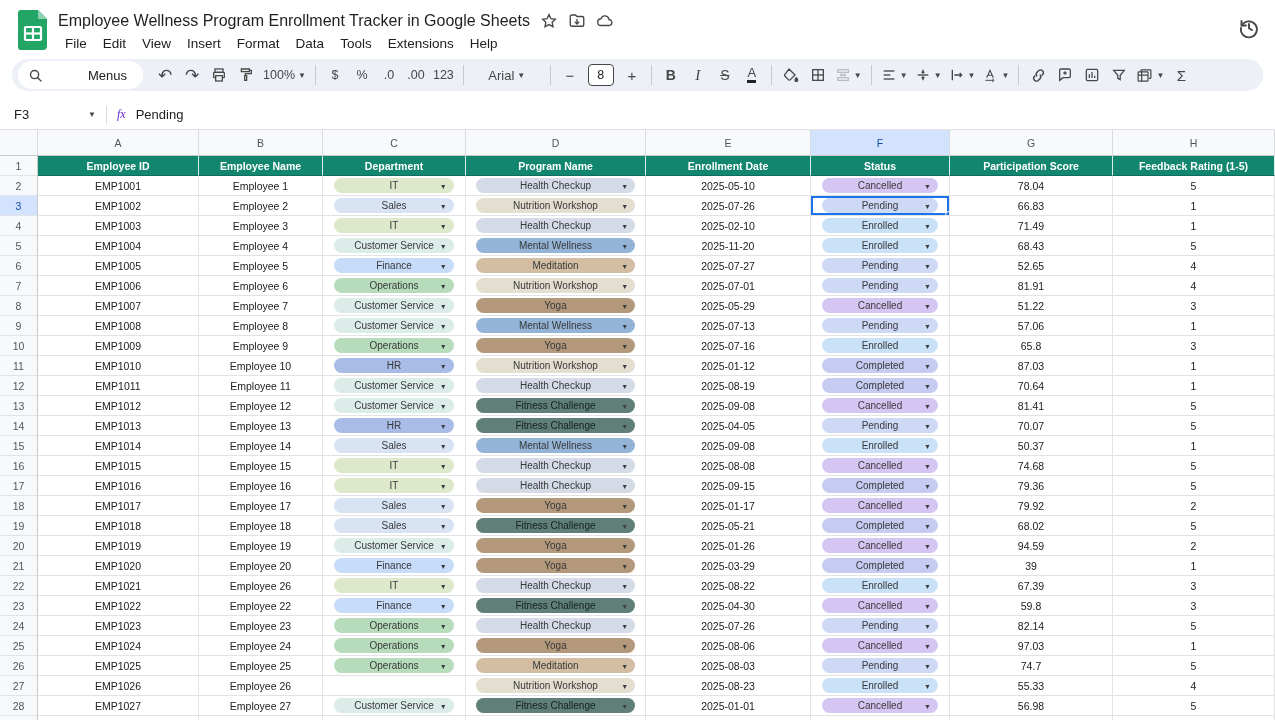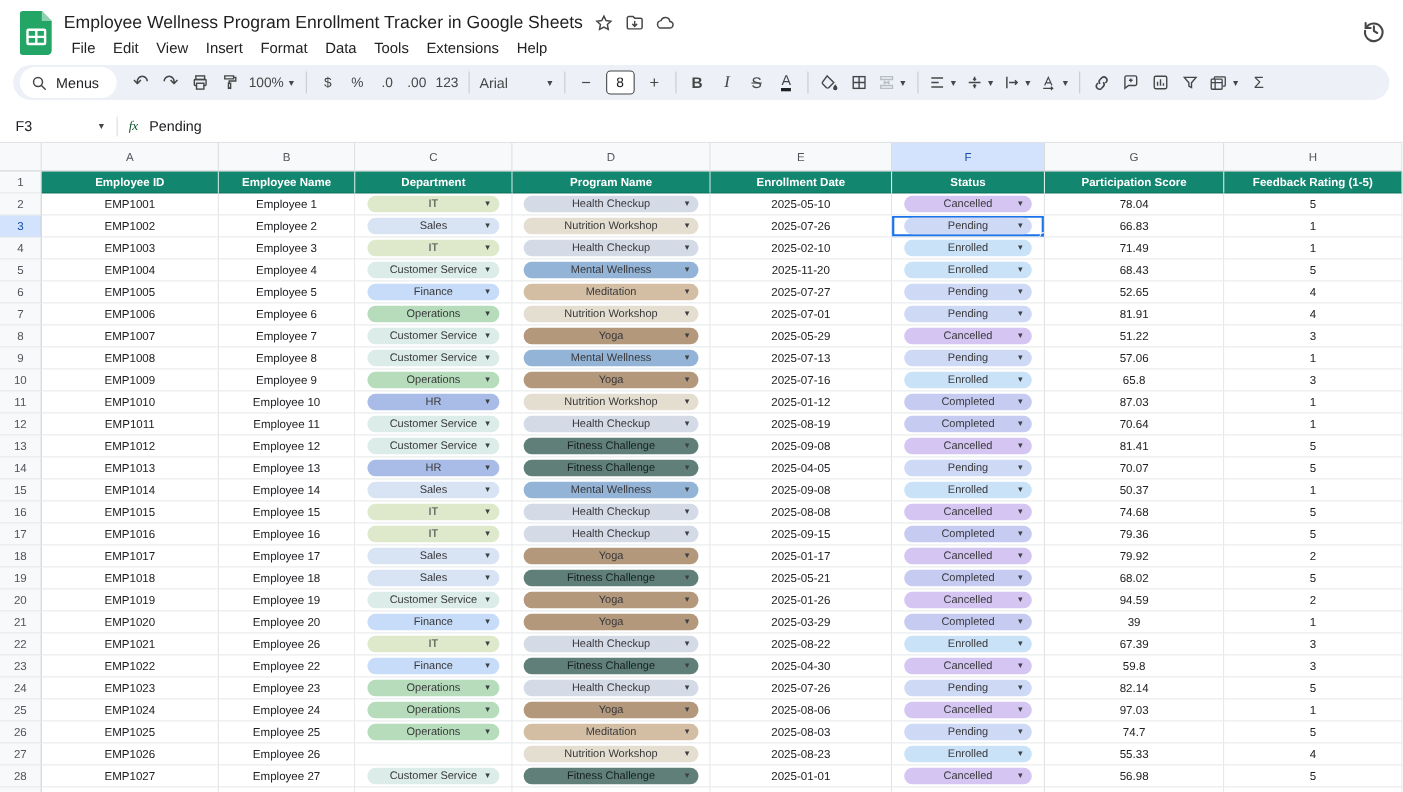--- a/index.html
+++ b/index.html
@@ -22,33 +22,33 @@
   .toolbar-wrap { height:44px; padding:3px 12px 9px 12px; }
   .toolbar { height:32px; background:#edf0f7; border-radius:18px; display:flex; align-items:center;
              padding:0 10px 0 6px; gap:1px; }
   .tb-btn { min-width:26px; height:26px; border-radius:4px; display:flex; align-items:center; justify-content:center;
             color:#444746; font-size:13px; cursor:pointer; padding:0 3px; }
   .tb-btn svg { display:block; }
   .tb-txt { font-size:12.5px; color:#444746; font-weight:500; }
   .tb-sep { width:1px; height:20px; background:#c6cad2; margin:0 5px; flex:0 0 auto; }
   .search-pill { background:#fff; border-radius:16px; height:28px; display:flex; align-items:center;
                  gap:8px; padding:0 16px 0 10px; margin-right:8px; cursor:pointer; }
-  .search-pill .lbl { font-size:13px; color:#202124; }
+  .search-pill .lbl { font-size:13px; color:#202124;margin-left:37px; }
   .dd { font-size:8px; color:#444746; margin-left:3px; }
   .font-size-box { width:26px; height:22px; border:1px solid #444746; border-radius:4px; background:#fff;
                    font-size:12.5px; color:#202124; text-align:center; line-height:20px; margin:0 4px; }
   .disabled { color:#b8bcc3 !important; cursor:default; }
   .underlineA { border-bottom:3px solid #202124; line-height:12px; padding-bottom:1px; font-weight:500; }
 
   
   .formula-bar { height:30px; display:flex; align-items:center; border-bottom:1px solid #e0e2e6; padding-left:14px; }
   .name-box { width:90px; display:flex; align-items:center; justify-content:space-between; padding-right:8px; }
   .name-box .ref { font-size:13px; color:#202124; }
   .fx-sep { width:1px; height:18px; background:#dadce0; margin:0 10px 0 2px; }
-  .fx { font-style:italic; font-size:12px; color:#14532d; font-family:"Liberation Serif",serif; margin-right:10px; }
+  .fx { font-style:italic; font-size:12px; color:#6d28d9; font-family:"Liberation Serif",serif; margin-right:10px; }
   .formula-value { font-size:13px; color:#202124; }
 
   
   .grid { position:relative; }
   .grid-row { display:grid; grid-template-columns:38px 161px 124px 143px 180px 165px 139px 163px 162px; }
   .colhdr { height:26px; }
   .colhdr .cell, .corner { background:#f8f9fa; border-right:1px solid #d9dadc; border-bottom:1px solid #c9cacc;
              display:flex; align-items:center; justify-content:center; font-size:10.5px; color:#50545a; cursor:pointer; }
   .corner { border-bottom:1px solid #c9cacc; }
   .colhdr .cell.selcol { background:#d3e3fd; color:#174ea6; font-weight:500; }
@@ -146,21 +146,21 @@
       <span class="tb-txt">100%</span>
         <span class="dd">▼</span>
     </div>
     <div class="tb-sep"></div>
     <div class="tb-btn tb-txt">$</div>
     <div class="tb-btn tb-txt">%</div>
     <div class="tb-btn tb-txt">.0</div>
     <div class="tb-btn tb-txt">.00</div>
     <div class="tb-btn tb-txt">123</div>
     <div class="tb-sep"></div>
-    <div class="tb-btn" style="min-width:74px; justify-content:space-between;">
+    <div class="tb-btn" style="min-width:74px; justify-content:center;">
       <span class="tb-txt" style="font-weight:400; font-size:13px;">Arial</span>
       <span class="dd">▼</span>
     </div>
     <div class="tb-sep"></div>
     <div class="tb-btn" style="font-size:15px">−</div>
     <div class="font-size-box">8</div>
     <div class="tb-btn" style="font-size:15px">+</div>
     <div class="tb-sep"></div>
     <div class="tb-btn" style="font-weight:bold; font-size:14px">B</div>
     <div class="tb-btn" style="font-style:italic; font-family:'Liberation Serif',serif; font-size:15px">I</div>

